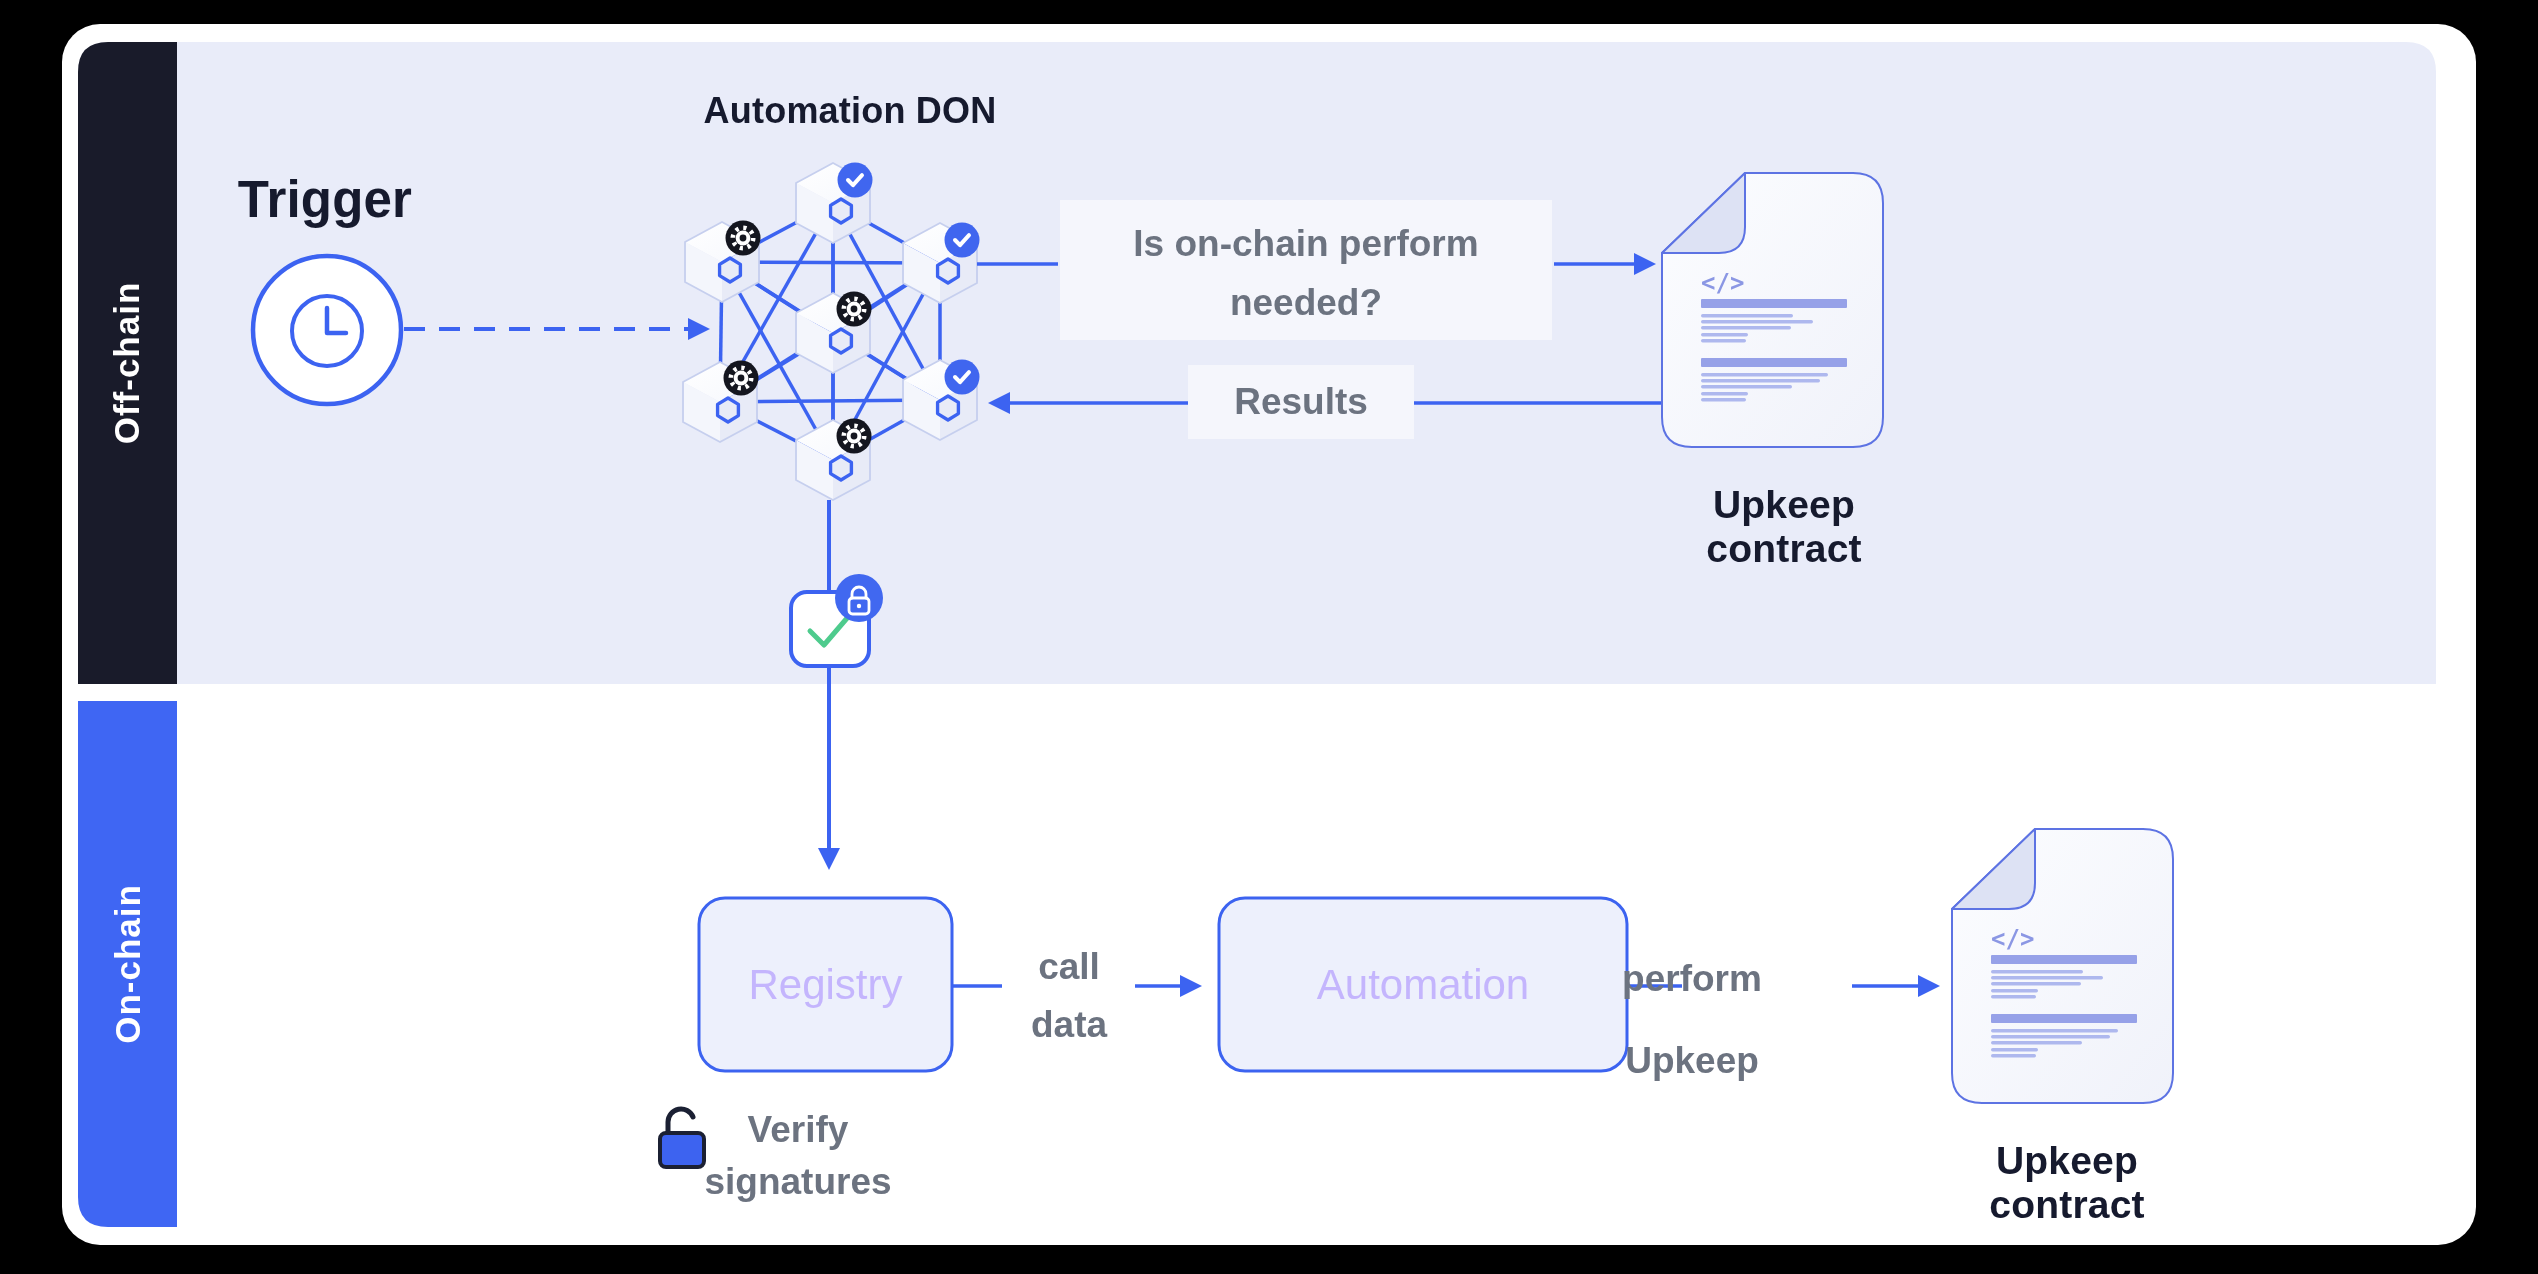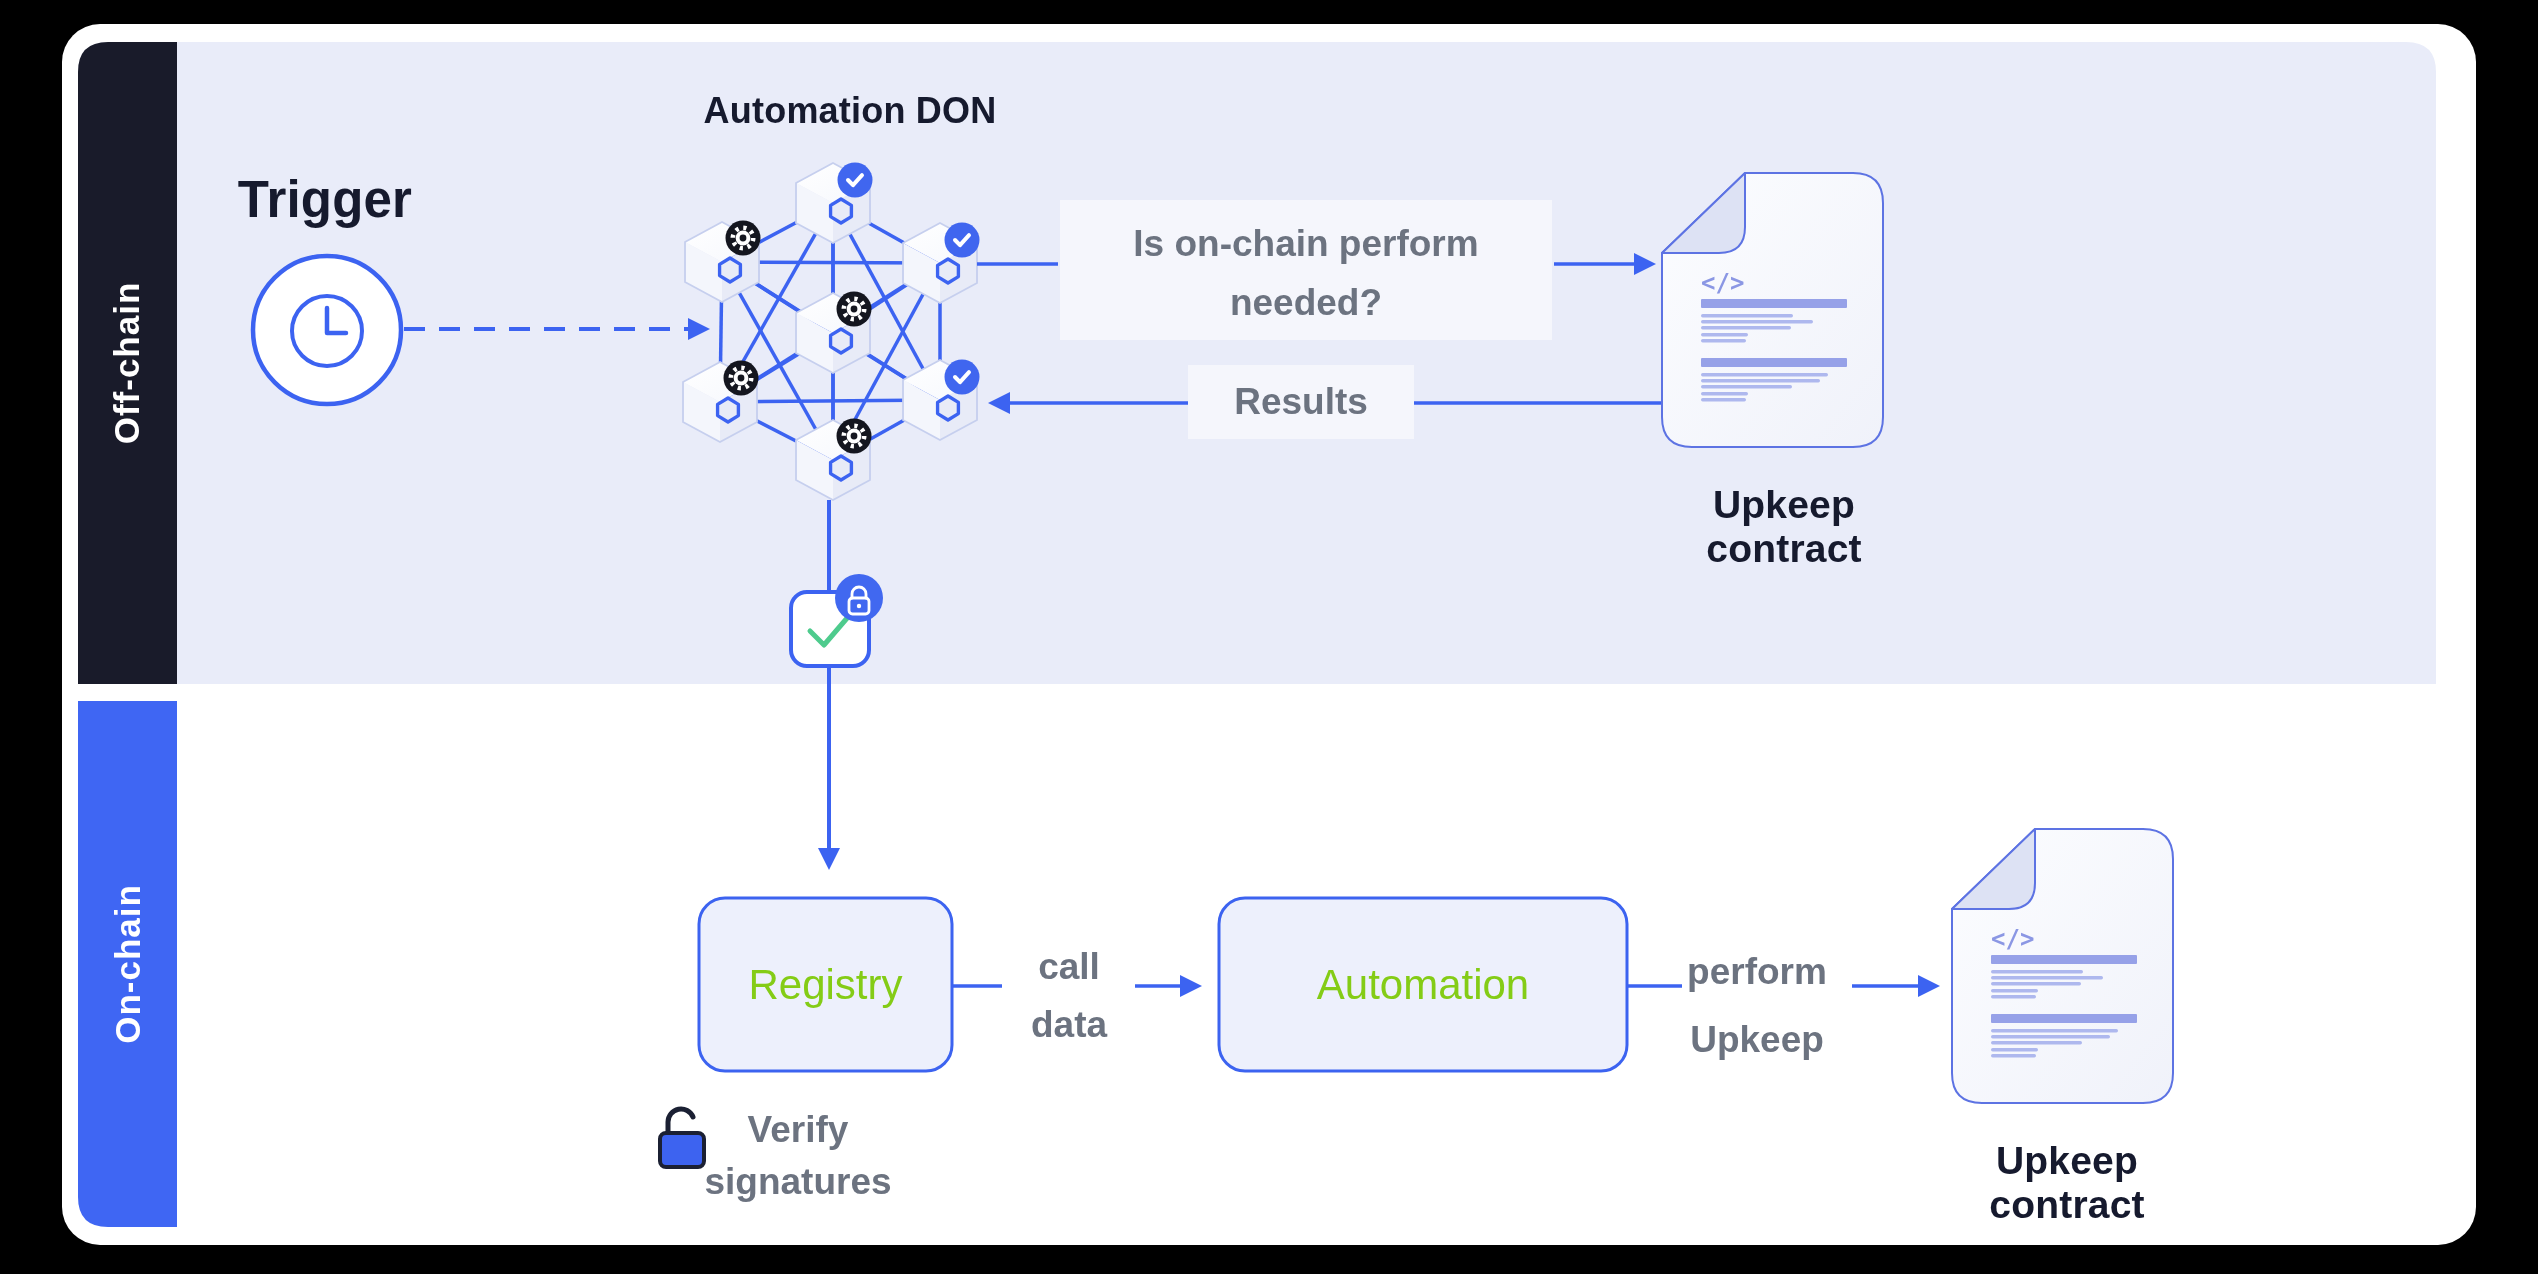--- a/index.html
+++ b/index.html
@@ -2,21 +2,21 @@
 <html><head>
 <meta charset="utf-8">
 <style>
   html,body{margin:0;padding:0;background:#000;}
   #stage{position:relative;width:2538px;height:1274px;background:#000;overflow:hidden;
          font-family:"Liberation Sans",sans-serif;}
   .label{position:absolute;text-align:center;}
   .heading{color:#161a2e;font-weight:bold;font-size:36px;letter-spacing:.2px;}
   .note{color:#6c7380;font-size:37px;font-weight:700;}
   .boxlabel{display:flex;align-items:center;justify-content:center;
-            color:#84cc16;font-size:42px;}
+            color:#c4b5fd;font-size:42px;}
   .sidebar-tab{position:absolute;display:flex;align-items:center;justify-content:center;}
   .sidebar-tab span{transform:rotate(-90deg);white-space:nowrap;color:#fff;
                     font-weight:bold;font-size:35px;letter-spacing:1px;}
 </style>
 </head>
 <body>
 
 <div id="stage">
 
   <svg width="2538" height="1274" viewBox="0 0 2538 1274" style="position:absolute;left:0;top:0">
@@ -204,18 +204,18 @@
 
   <div class="label heading" style="left:1634px;top:483px;width:300px;font-size:39px">Upkeep contract</div>
 
 
   <div class="label boxlabel" style="left:699px;top:898px;width:253px;height:173px">Registry</div>
 
   <div class="label note" style="left:1019px;top:938px;width:100px;line-height:58px">call data</div>
 
   <div class="label boxlabel" style="left:1219px;top:898px;width:408px;height:173px">Automation</div>
 
-  <div class="label note" style="left:1677px;top:938px;width:160px;line-height:68px">perform Upkeep</div>
+  <div class="label note" style="left:1612px;top:938px;width:160px;line-height:82px">perform Upkeep</div>
 
   <div class="label note" style="left:698px;top:1104px;width:200px;line-height:52px">Verify signatures</div>
 
   <div class="label heading" style="left:1917px;top:1139px;width:300px;font-size:39px">Upkeep contract</div>
 </div>
 
 </body></html>

